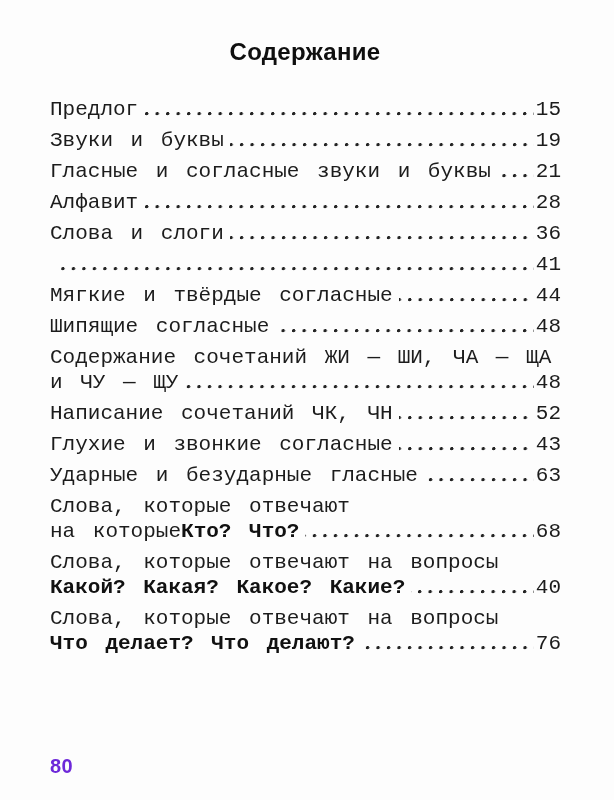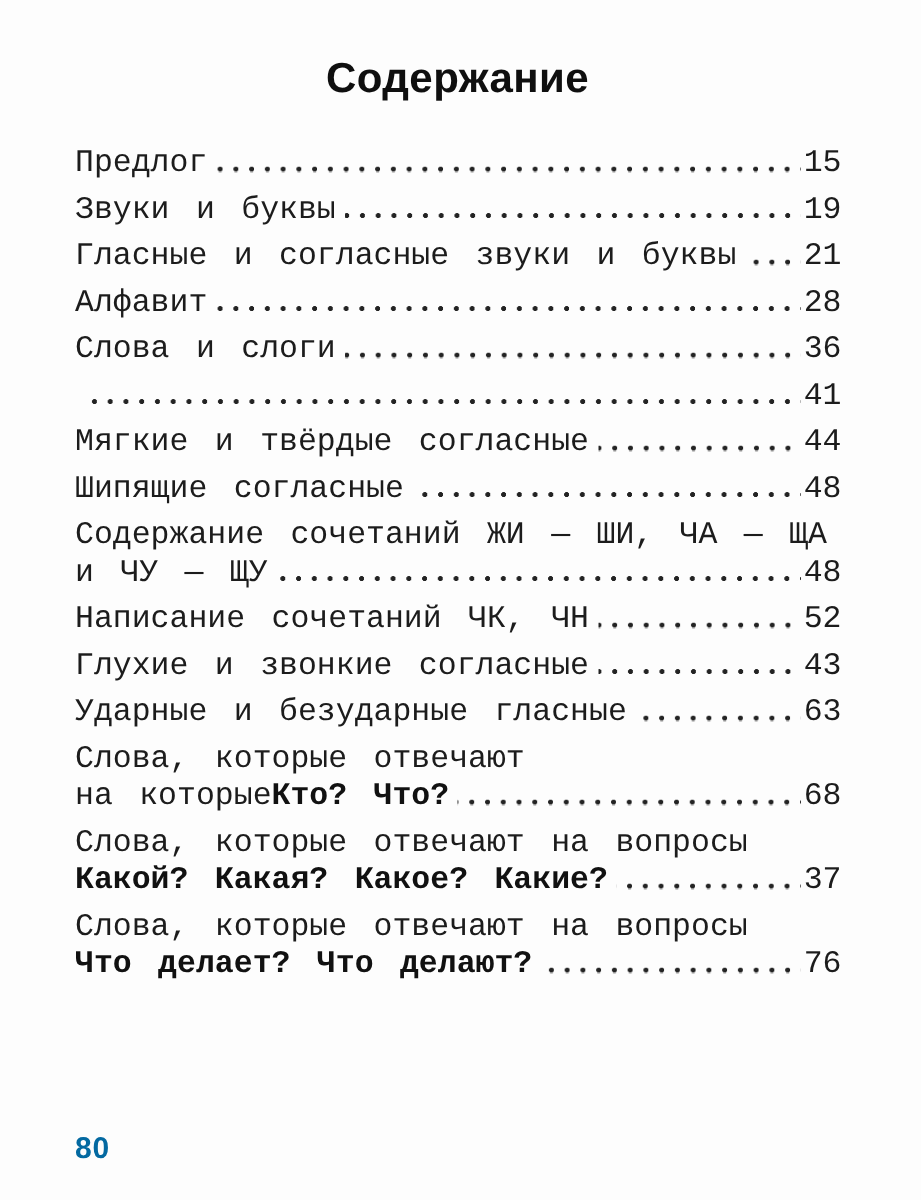--- a/index.html
+++ b/index.html
@@ -14,21 +14,21 @@
     margin: 0 auto;
     background: #fdfdfd;
     font-family: "Liberation Sans", "DejaVu Sans", sans-serif;
     color: #1c1c1c;
     overflow: hidden;
     box-sizing: border-box;
   }
   .title {
     margin: 37px 54px 0 50px;
     text-align: center;
-    font-size: 28px;
+    font-size: 24px;
     line-height: 29px;
     font-weight: bold;
     color: #0f0f0f;
     letter-spacing: 0.3px;
   }
   .entries {
     margin: 31px 53px 0 50px;
     font-size: 21px;
     word-spacing: 5px;
     color: #1c1c1c;
@@ -61,21 +61,21 @@
     background-repeat: repeat-x;
     background-position: right 0 bottom 0;
   }
   .pnum { flex: 0 0 auto; }
   .folio {
     position: absolute;
     left: 50px;
     bottom: 22px;
     font-size: 20px;
     font-weight: bold;
-    color: #0369a1;
+    color: #6d28d9;
     letter-spacing: 0.5px;
   }
 </style>
 </head>
 <body>
 
 <div class="page">
   <h1 class="title">Содержание</h1>
 
   <div class="entries" id="entries">
@@ -115,21 +115,21 @@
       </div>
       <div class="entry">
         <div class="line"><span class="seg">Ударные и безударные гласные</span><span class="fill"></span><span class="pnum">63</span></div>
       </div>
       <div class="entry">
         <div class="line"><span class="seg">Слова, которые отвечают</span></div>
         <div class="line"><span class="seg">на которые</span> <span class="seg bold">Кто? Что?</span><span class="fill"></span><span class="pnum">68</span></div>
       </div>
       <div class="entry">
         <div class="line"><span class="seg">Слова, которые отвечают на вопросы</span></div>
-        <div class="line"><span class="seg bold">Какой? Какая? Какое? Какие?</span><span class="fill"></span><span class="pnum">37</span></div>
+        <div class="line"><span class="seg bold">Какой? Какая? Какое? Какие?</span><span class="fill"></span><span class="pnum">40</span></div>
       </div>
       <div class="entry">
         <div class="line"><span class="seg">Слова, которые отвечают на вопросы</span></div>
         <div class="line"><span class="seg bold">Что делает? Что делают?</span><span class="fill"></span><span class="pnum">76</span></div>
       </div>
     </div>
 
   <div class="folio">80</div>
 </div>
 

